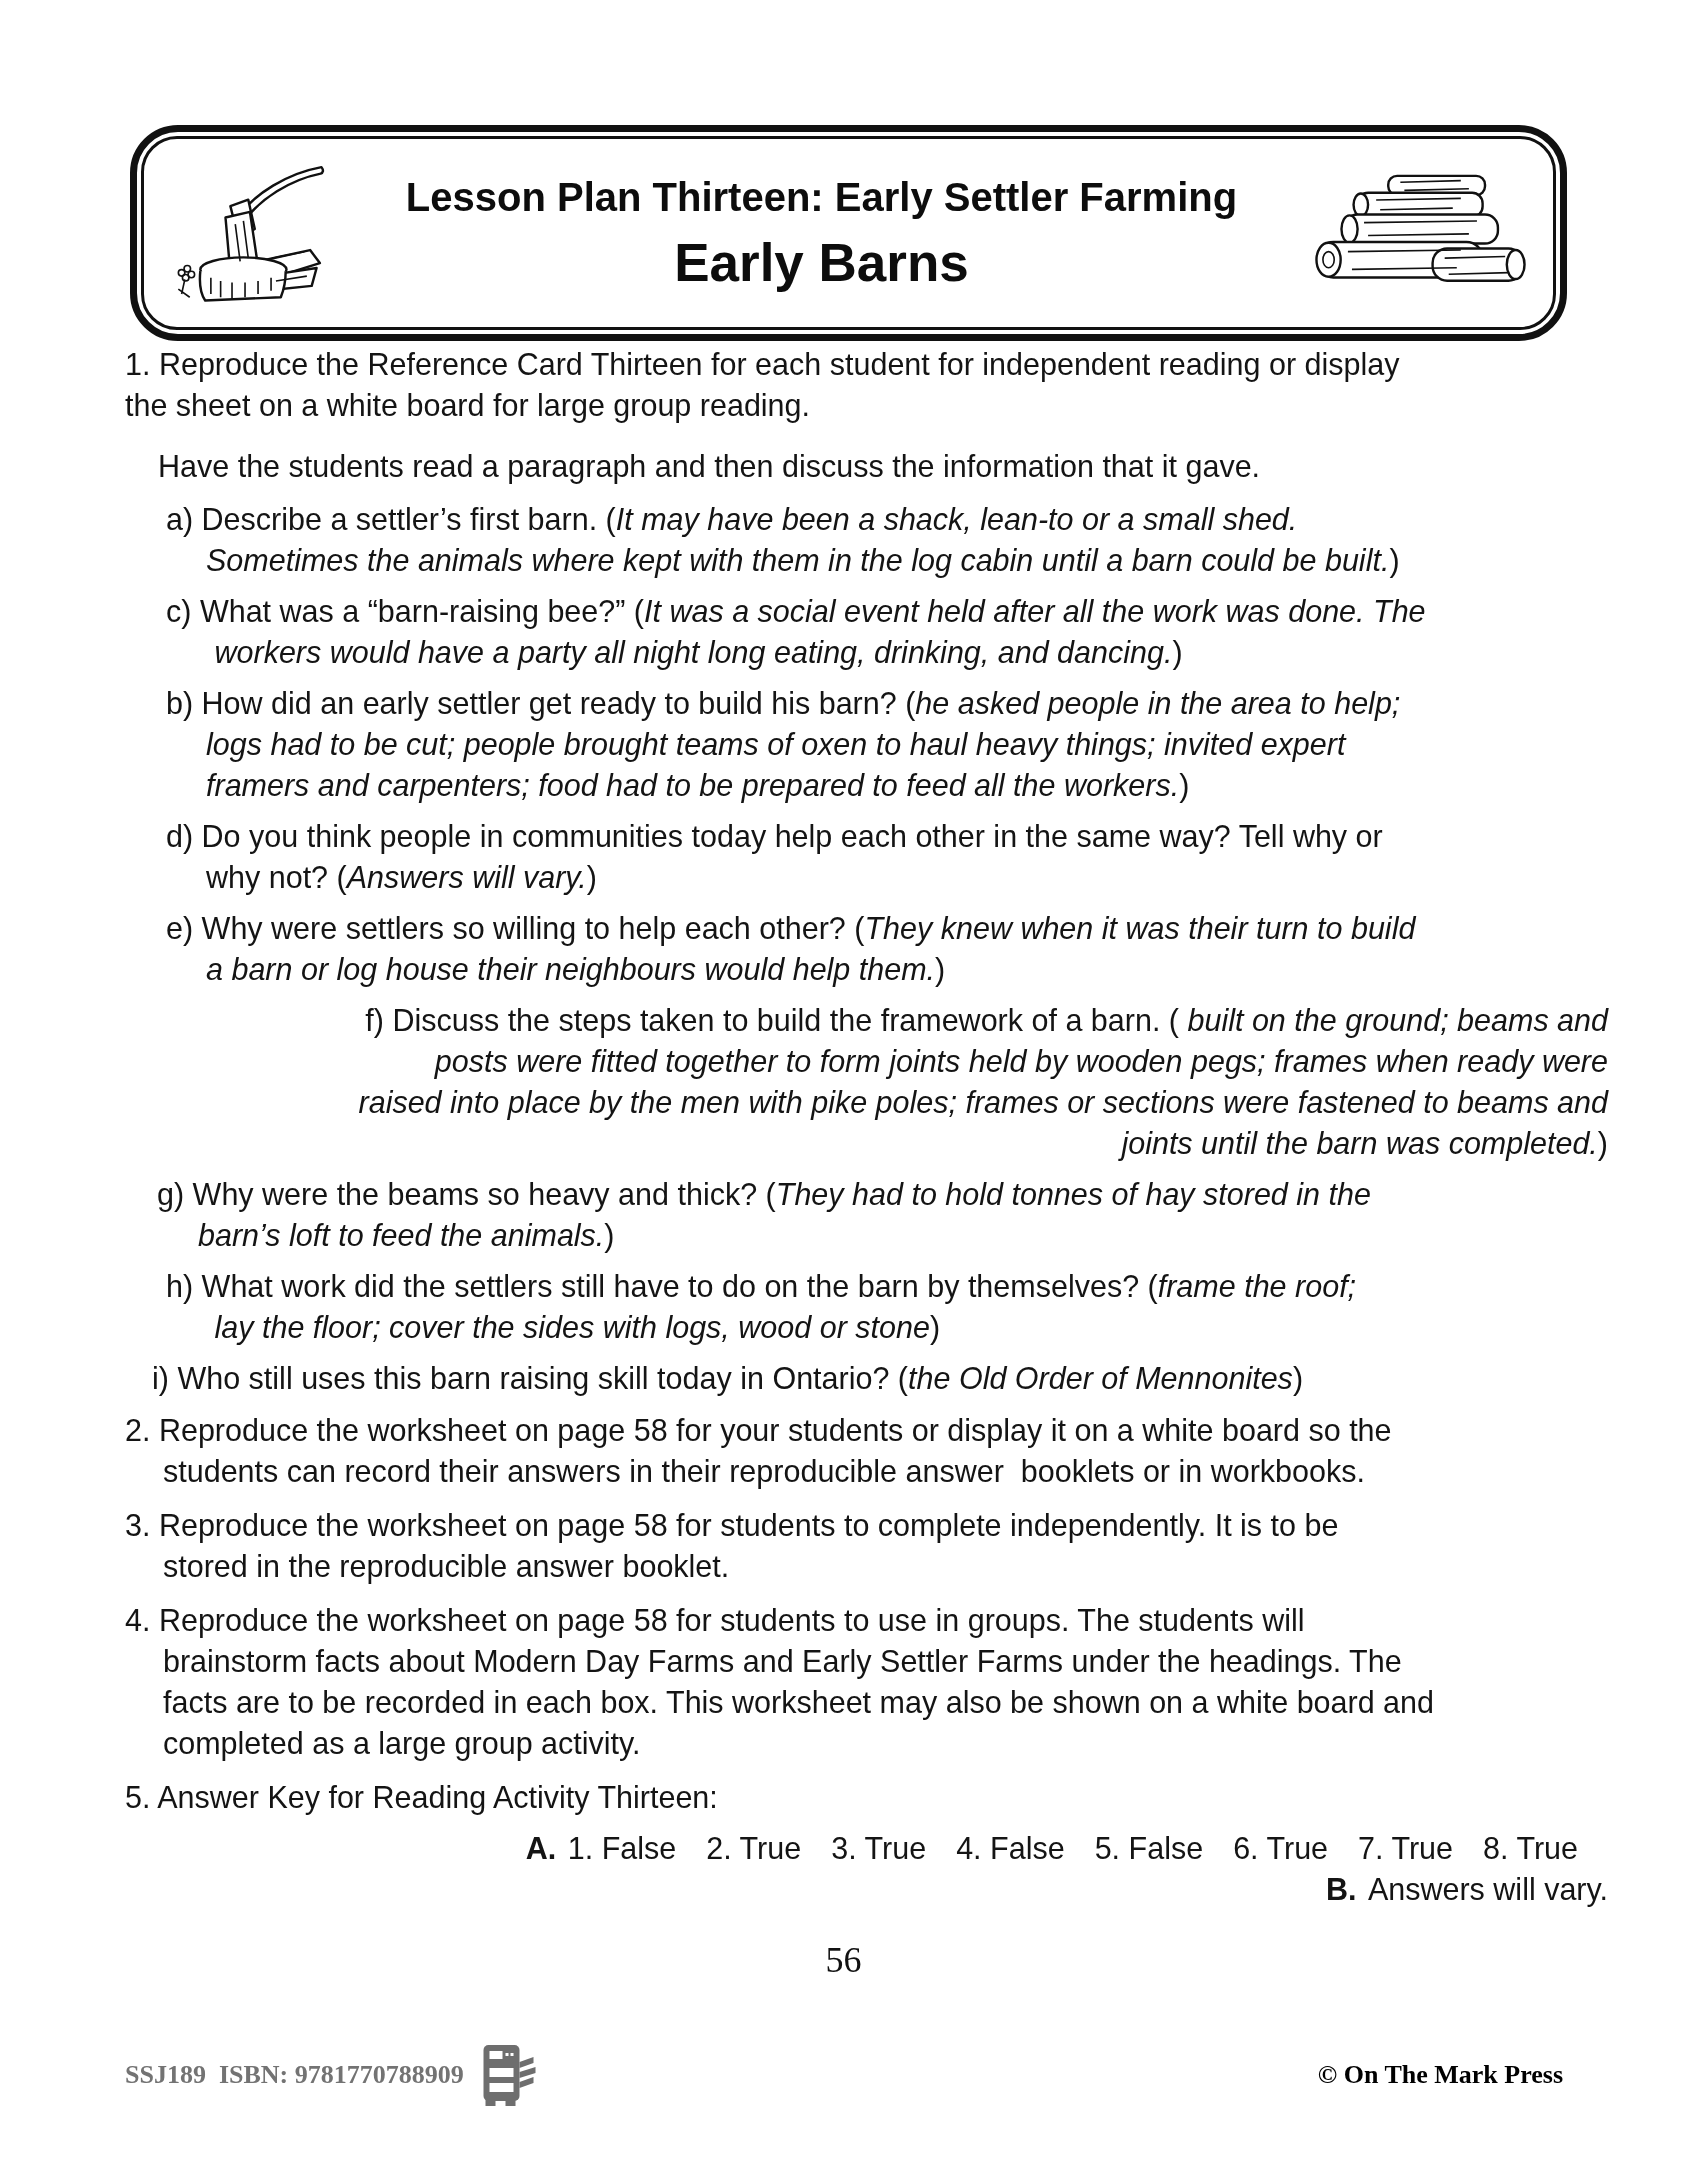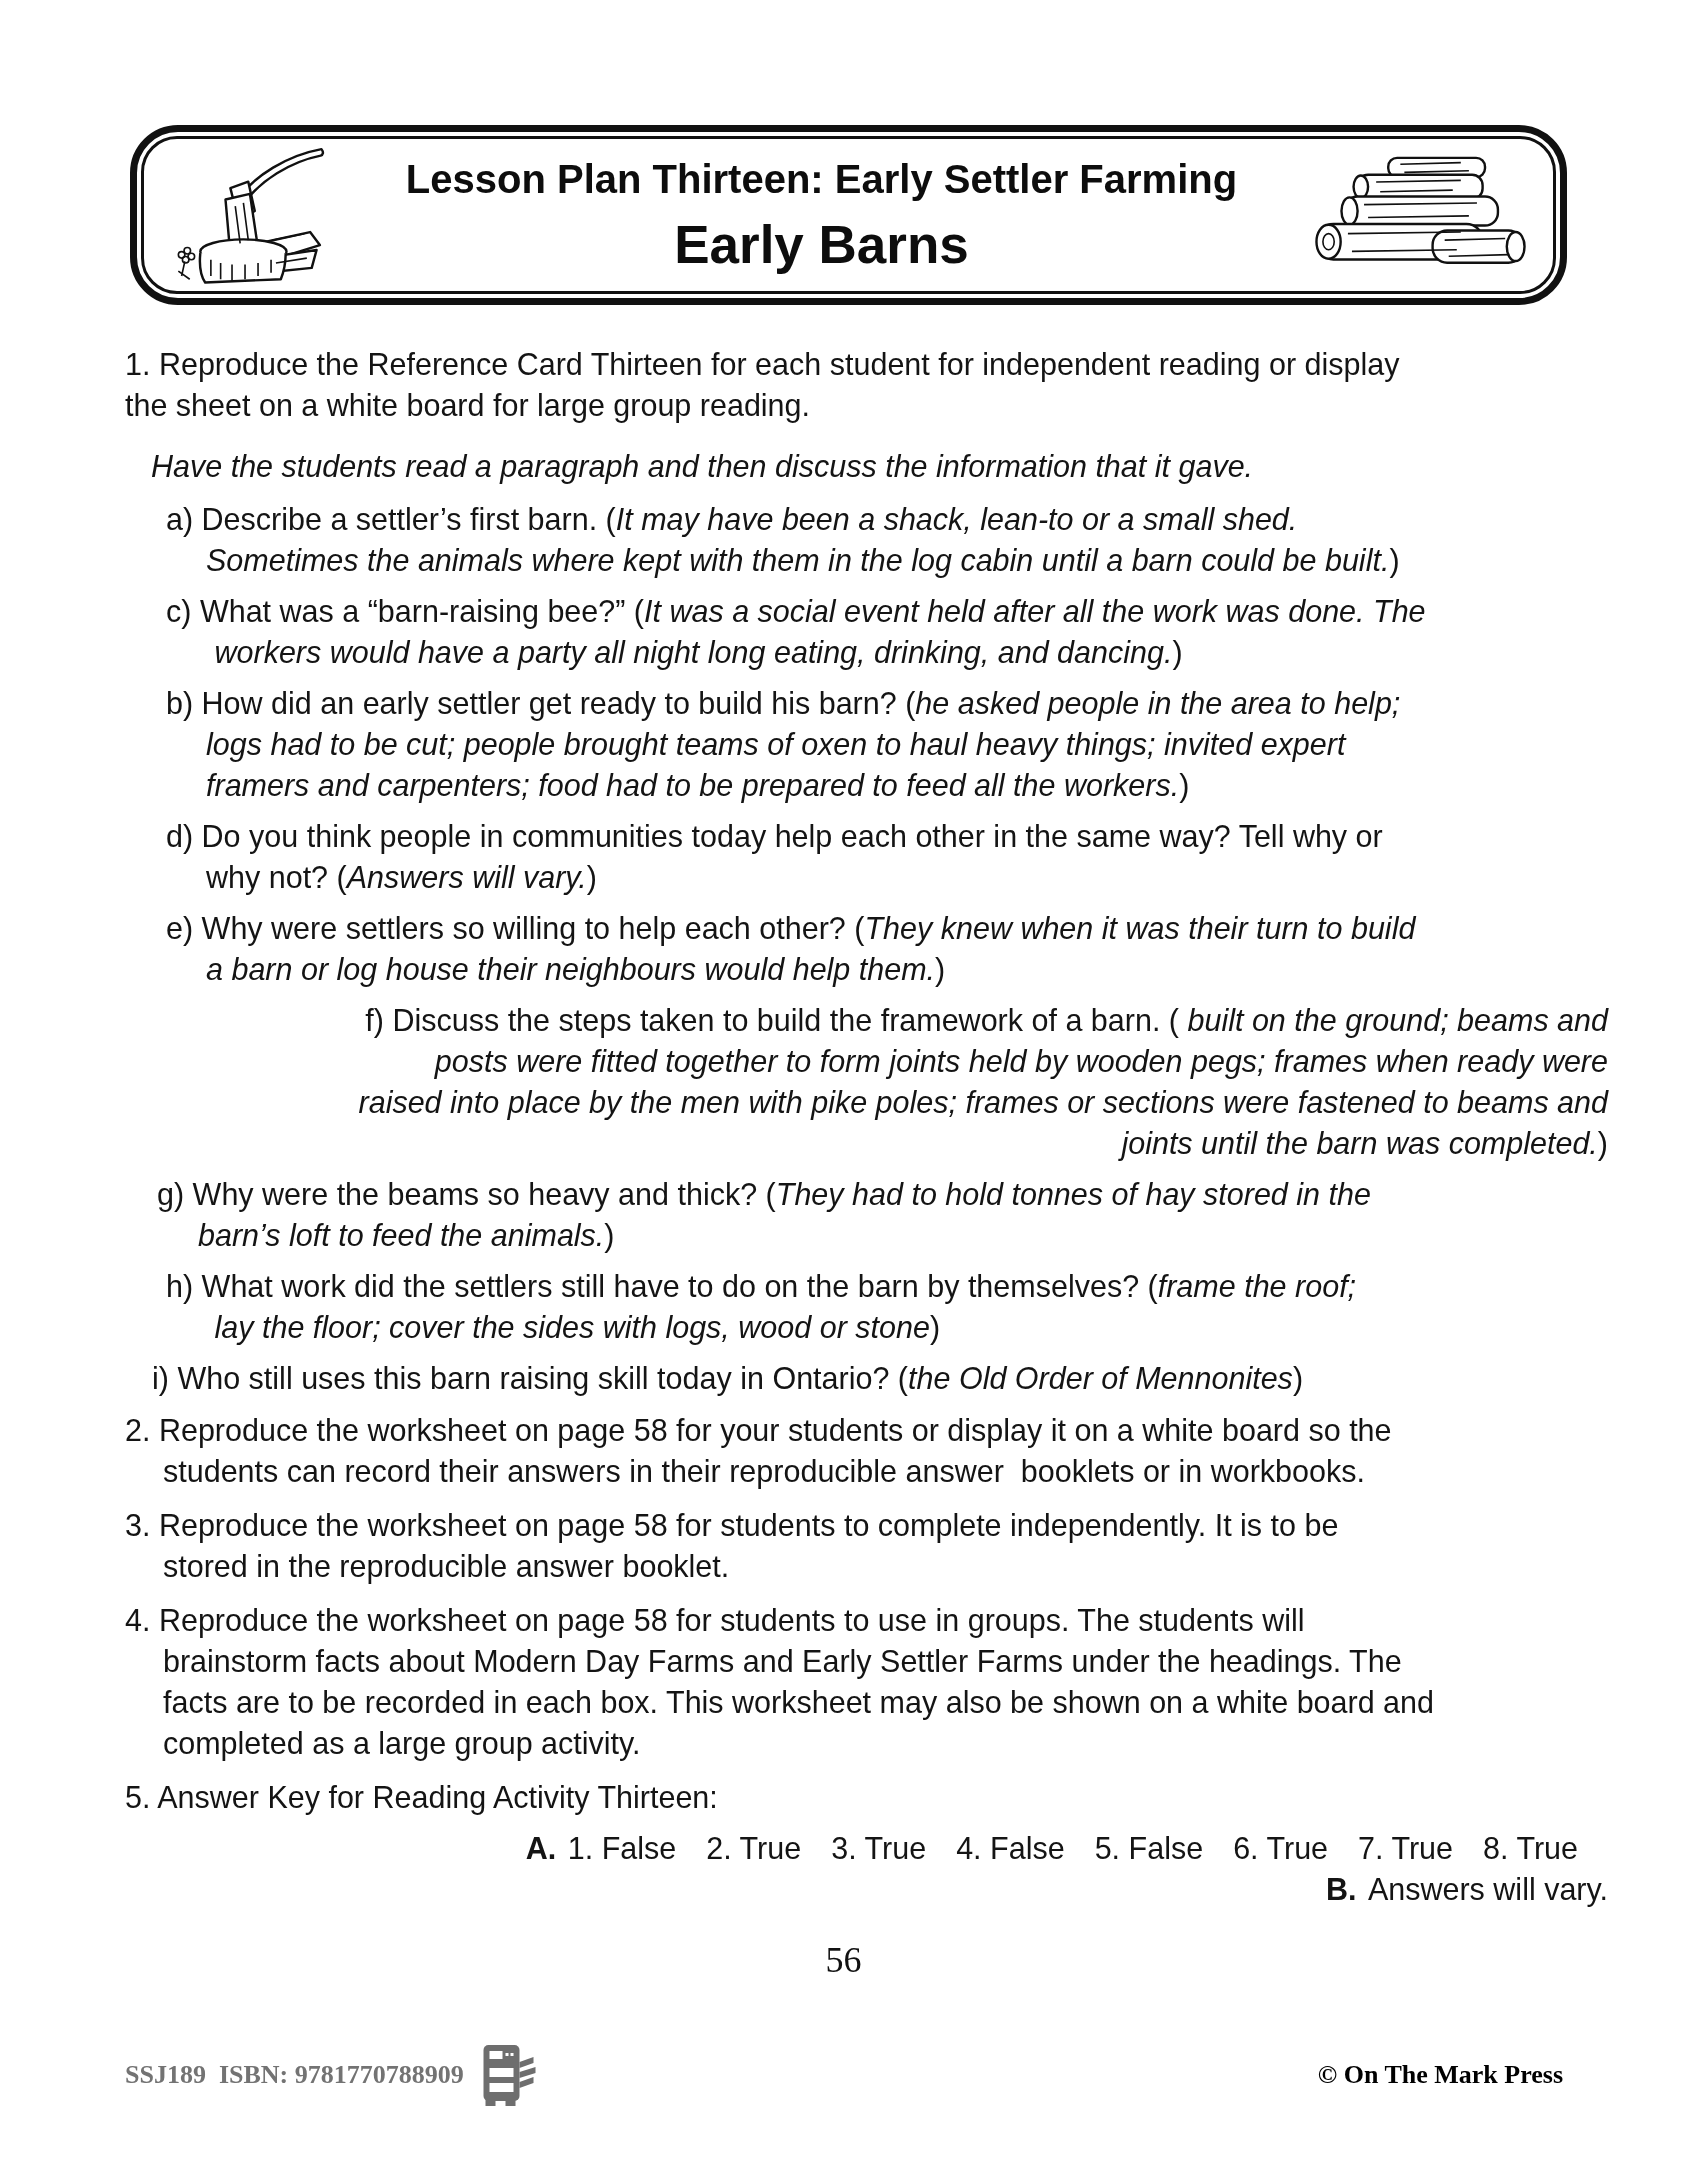--- a/index.html
+++ b/index.html
@@ -4,40 +4,40 @@
 <style>
   html,body { margin:0; padding:0; }
   body {
     width:1687px; height:2183px; position:relative;
     background:#ffffff; overflow:hidden;
     font-family:"Liberation Sans","DejaVu Sans",sans-serif;
     color:#141414;
   }
   
   .header-box {
-    position:absolute; left:130px; top:125px; width:1437px; height:180px;
+    position:absolute; left:130px; top:125px; width:1437px; height:216px;
     box-sizing:border-box; border:7.4px solid #111; border-radius:48px;
     padding:4.1px; background:#fff;
   }
   .header-inner {
     width:100%; height:100%; box-sizing:border-box;
     border:3.3px solid #111; border-radius:36px;
     display:flex; align-items:center; justify-content:space-between;
     padding:0 18px; overflow:hidden;
   }
   .title-col { flex:1; text-align:center; color:#0d0d0d; }
   .t1 { font-size:40px; font-weight:bold; line-height:1.18; letter-spacing:0px; }
   .t2 { font-size:53px; font-weight:bold; line-height:1.1; margin-top:13px; }
   .illu { flex:0 0 auto; }
   
   .content { position:absolute; left:125px; top:344px; width:1483px;
              font-size:30.5px; line-height:41px; }
   .doc { white-space:pre-wrap; }
   .n1  { margin-bottom:20px; }
-  .have{ margin-left:26px; margin-bottom:11.5px;font-style:italic; }
+  .have{ margin-left:33px; margin-bottom:11.5px; }
   .q   { padding-left:81px; text-indent:-40px; margin-bottom:10px; }
   .qf  { padding-left:59px; text-indent:-35px;text-align:right; }
   .qg  { padding-left:73px; text-indent:-41px; }
   .qi  { padding-left:60px; text-indent:-33px; margin-bottom:11.5px; }
   .it  { font-style:italic; }
   .num { padding-left:38px; text-indent:-38px; margin-bottom:13px; }
   .n5  { padding-left:0; text-indent:0; margin-bottom:10px; }
   .akey { margin-left:37px;text-align:right; }
   .akey .lbl { font-weight:bold; margin-right:11.5px; }
   .akey .ent { display:inline-block; margin-right:30px; }

